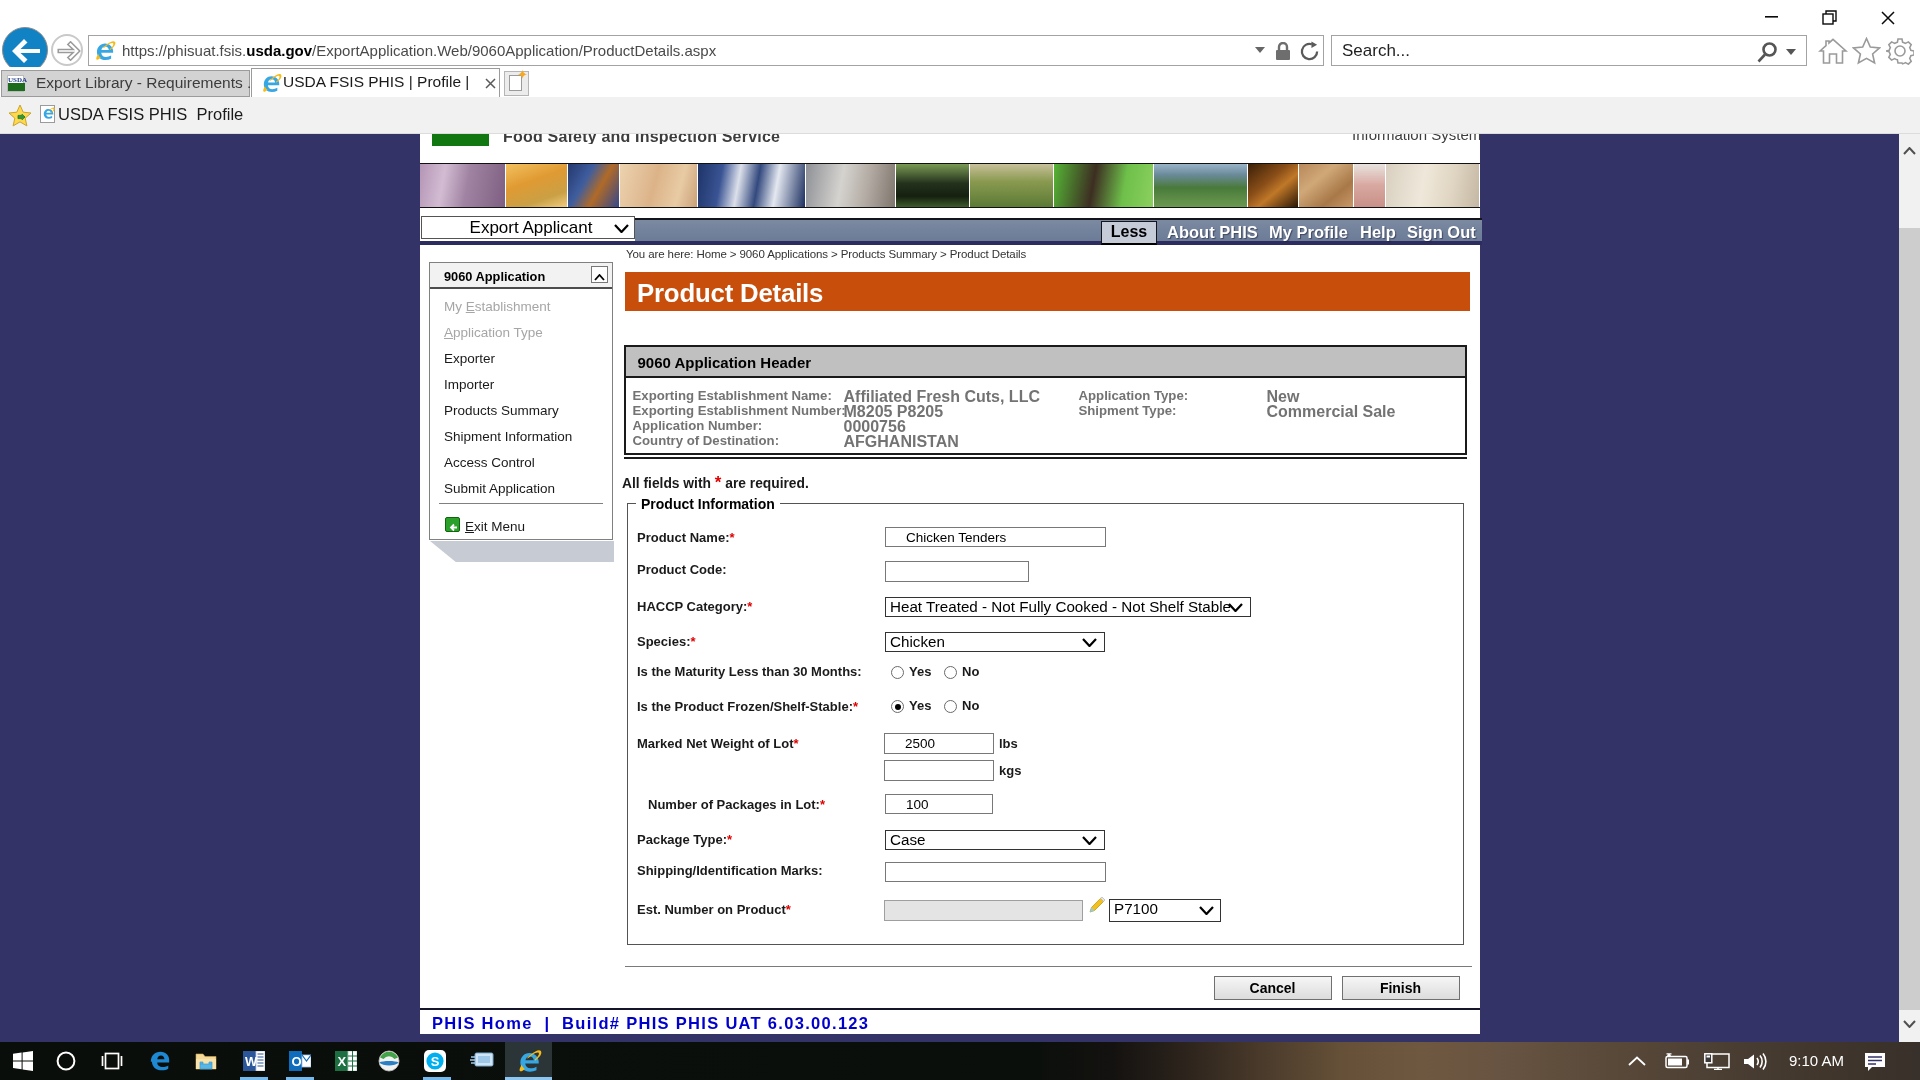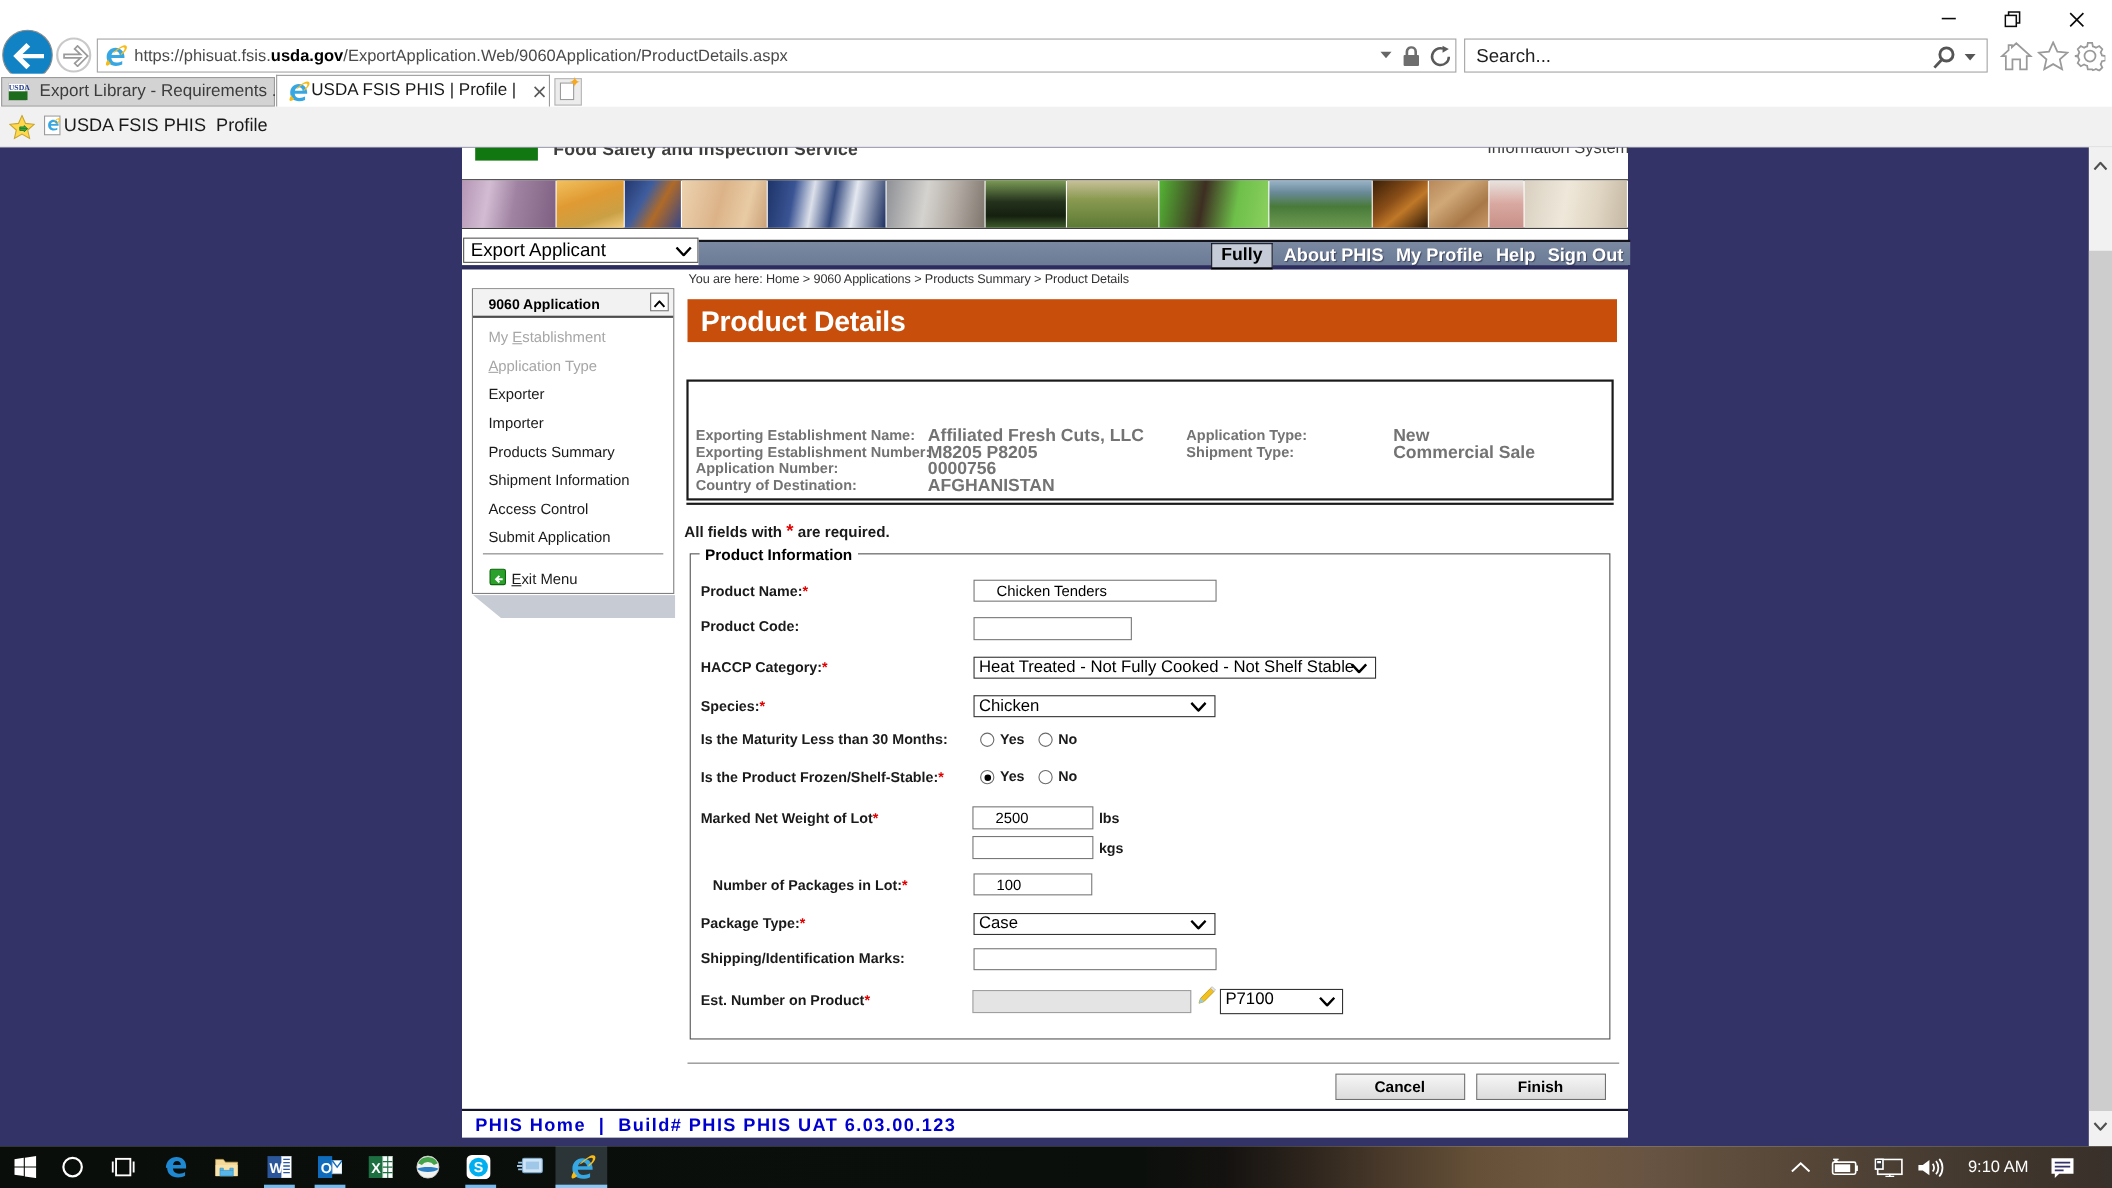--- a/index.html
+++ b/index.html
@@ -27,21 +27,21 @@
 #pagecol { position:absolute; left:420px; top:0; width:1060px; height:900px; background:#fff; }
 
 #hdrgreen { left:12px; top:0; width:57px; height:12px; background:#117711; }
 #fsis-title { left:83px; top:-5.5px; width:700px; height:15px; overflow:hidden; font-size:16px; line-height:16px; font-weight:bold; letter-spacing:0.2px; color:#3d3d3d; white-space:nowrap; }
 #infosys { left:932px; top:-7px; width:140px; height:16px; overflow:hidden; font-size:15px; line-height:15px; color:#3d3d3d; white-space:nowrap; }
 
 #strip { left:0; top:29px; width:1060px; height:45px; background:#fff; border-top:1px solid #111; border-bottom:1px solid #111; display:flex; }
 #strip div { height:43px; margin-right:1px; }
 
 #navbar { left:215px; top:84px; width:847px; height:23px; background:linear-gradient(#7b89a1,#6c7c97); border-top:2px solid #14141c; }
-#selApplicant { left:1px; top:82px; width:214px; height:23px; background:#fff; border:1px solid #545454; font-size:17px; color:#000; line-height:21px; padding-left:6px; }
+#selApplicant { left:1px; top:82px; width:214px; height:23px; background:#fff; border:1px solid #545454; font-size:17px; color:#000; line-height:21px; padding-left:6px;text-align:center; }
 #navunder { left:0px; top:107px; width:1062px; height:3.5px; background:#2c2d5e; }
 #homeitem { left:681px; top:86.5px; width:56px; height:24px; background:#c5ccd8; border:1.5px solid #14141c; border-bottom:2.5px solid #000; color:#000; font-weight:bold; font-size:16px; text-align:center; line-height:19px; }
 .navlink { top:88.5px; color:#fff; font-weight:bold; font-size:16.5px; white-space:nowrap; text-shadow:1px 1px 1px rgba(25,25,50,0.55); }
 
 #crumb { left:206px; top:114px; font-size:11.5px; letter-spacing:-0.1px; color:#333; white-space:nowrap; }
 
 #sidebox { left:9px; top:128px; width:184px; height:278px; background:#fff; border:1px solid #808080; }
 #sidehead { position:absolute; left:0; top:0; width:182px; height:26px; background:#f2f2f2; border-bottom:2px solid #4d4d4d; }
 #sidehead b { position:absolute; left:14px; top:5.5px; font-size:12.8px; color:#000; }
 #collbtn { position:absolute; right:4px; top:3px; width:17px; height:17px; border:1px solid #777; background:#fdfdfd; text-align:center; }
@@ -208,21 +208,21 @@
         <div style="width:31px; background:linear-gradient(180deg,#e8e3df 0%,#d8a8a0 50%,#c89088 100%);"></div>
         <div style="width:93px; background:linear-gradient(100deg,#d8cfc0 0%,#efe8da 40%,#e0d5c2 70%,#c4b8a4 100%);"></div>
       </div>
     <div class="abs" id="navbar"></div>
     <div class="abs" id="selApplicant">Export Applicant
       <svg class="abs" style="right:5px; top:7px;" width="15" height="9">
           <path d="M1 1 L7.5 8 L14 1" stroke="#000" stroke-width="2.2" fill="none"></path>
         </svg>
     </div>
     <div class="abs" id="navunder"></div>
-    <div class="abs" id="homeitem">Fully</div>
+    <div class="abs" id="homeitem">Less</div>
     <span class="abs navlink" style="left:747px;">About PHIS</span>
     <span class="abs navlink" style="left:849px;">My Profile</span>
     <span class="abs navlink" style="left:940px;">Help</span>
     <span class="abs navlink" style="left:987px;">Sign Out</span>
     <span class="abs" id="crumb">You are here: Home &gt; 9060 Applications &gt; Products Summary &gt; Product Details</span>
 
     <div class="abs" id="sidebox">
       <div id="sidehead">
           <b>9060 Application</b>
         <div id="collbtn"><svg width="11" height="7" style="margin-top:4px;">
@@ -243,20 +243,23 @@
           </svg></div>
       <span id="exitlbl"><u>E</u>xit Menu</span>
     </div>
     <div class="abs" id="sideshadow"></div>
 
     <div class="abs" id="orangebar">
         <b>Product Details</b>
       </div>
 
     <div class="abs" id="appbox">
+      <div id="appboxhead">
+          <b>9060 Application Header</b>
+        </div>
       <span class="hlbl" style="left:7px; top:41px;">Exporting Establishment Name:</span>
       <span class="hlbl" style="left:218px; font-size:16px; top:41px;">Affiliated Fresh Cuts, LLC</span>
       <span class="hlbl" style="left:7px; top:56px;">Exporting Establishment Number:</span>
       <span class="hlbl" style="left:218px; font-size:16px; top:56px;">M8205 P8205</span>
       <span class="hlbl" style="left:7px; top:71px;">Application Number:</span>
       <span class="hlbl" style="left:218px; font-size:16px; top:71px;">0000756</span>
       <span class="hlbl" style="left:7px; top:86px;">Country of Destination:</span>
       <span class="hlbl" style="left:218px; font-size:16px; top:86px;">AFGHANISTAN</span>
       <span class="hlbl" style="left:453px; top:41px;">Application Type:</span>
       <span class="hlbl" style="left:641px; top:41px; font-size:16px;">New</span>

